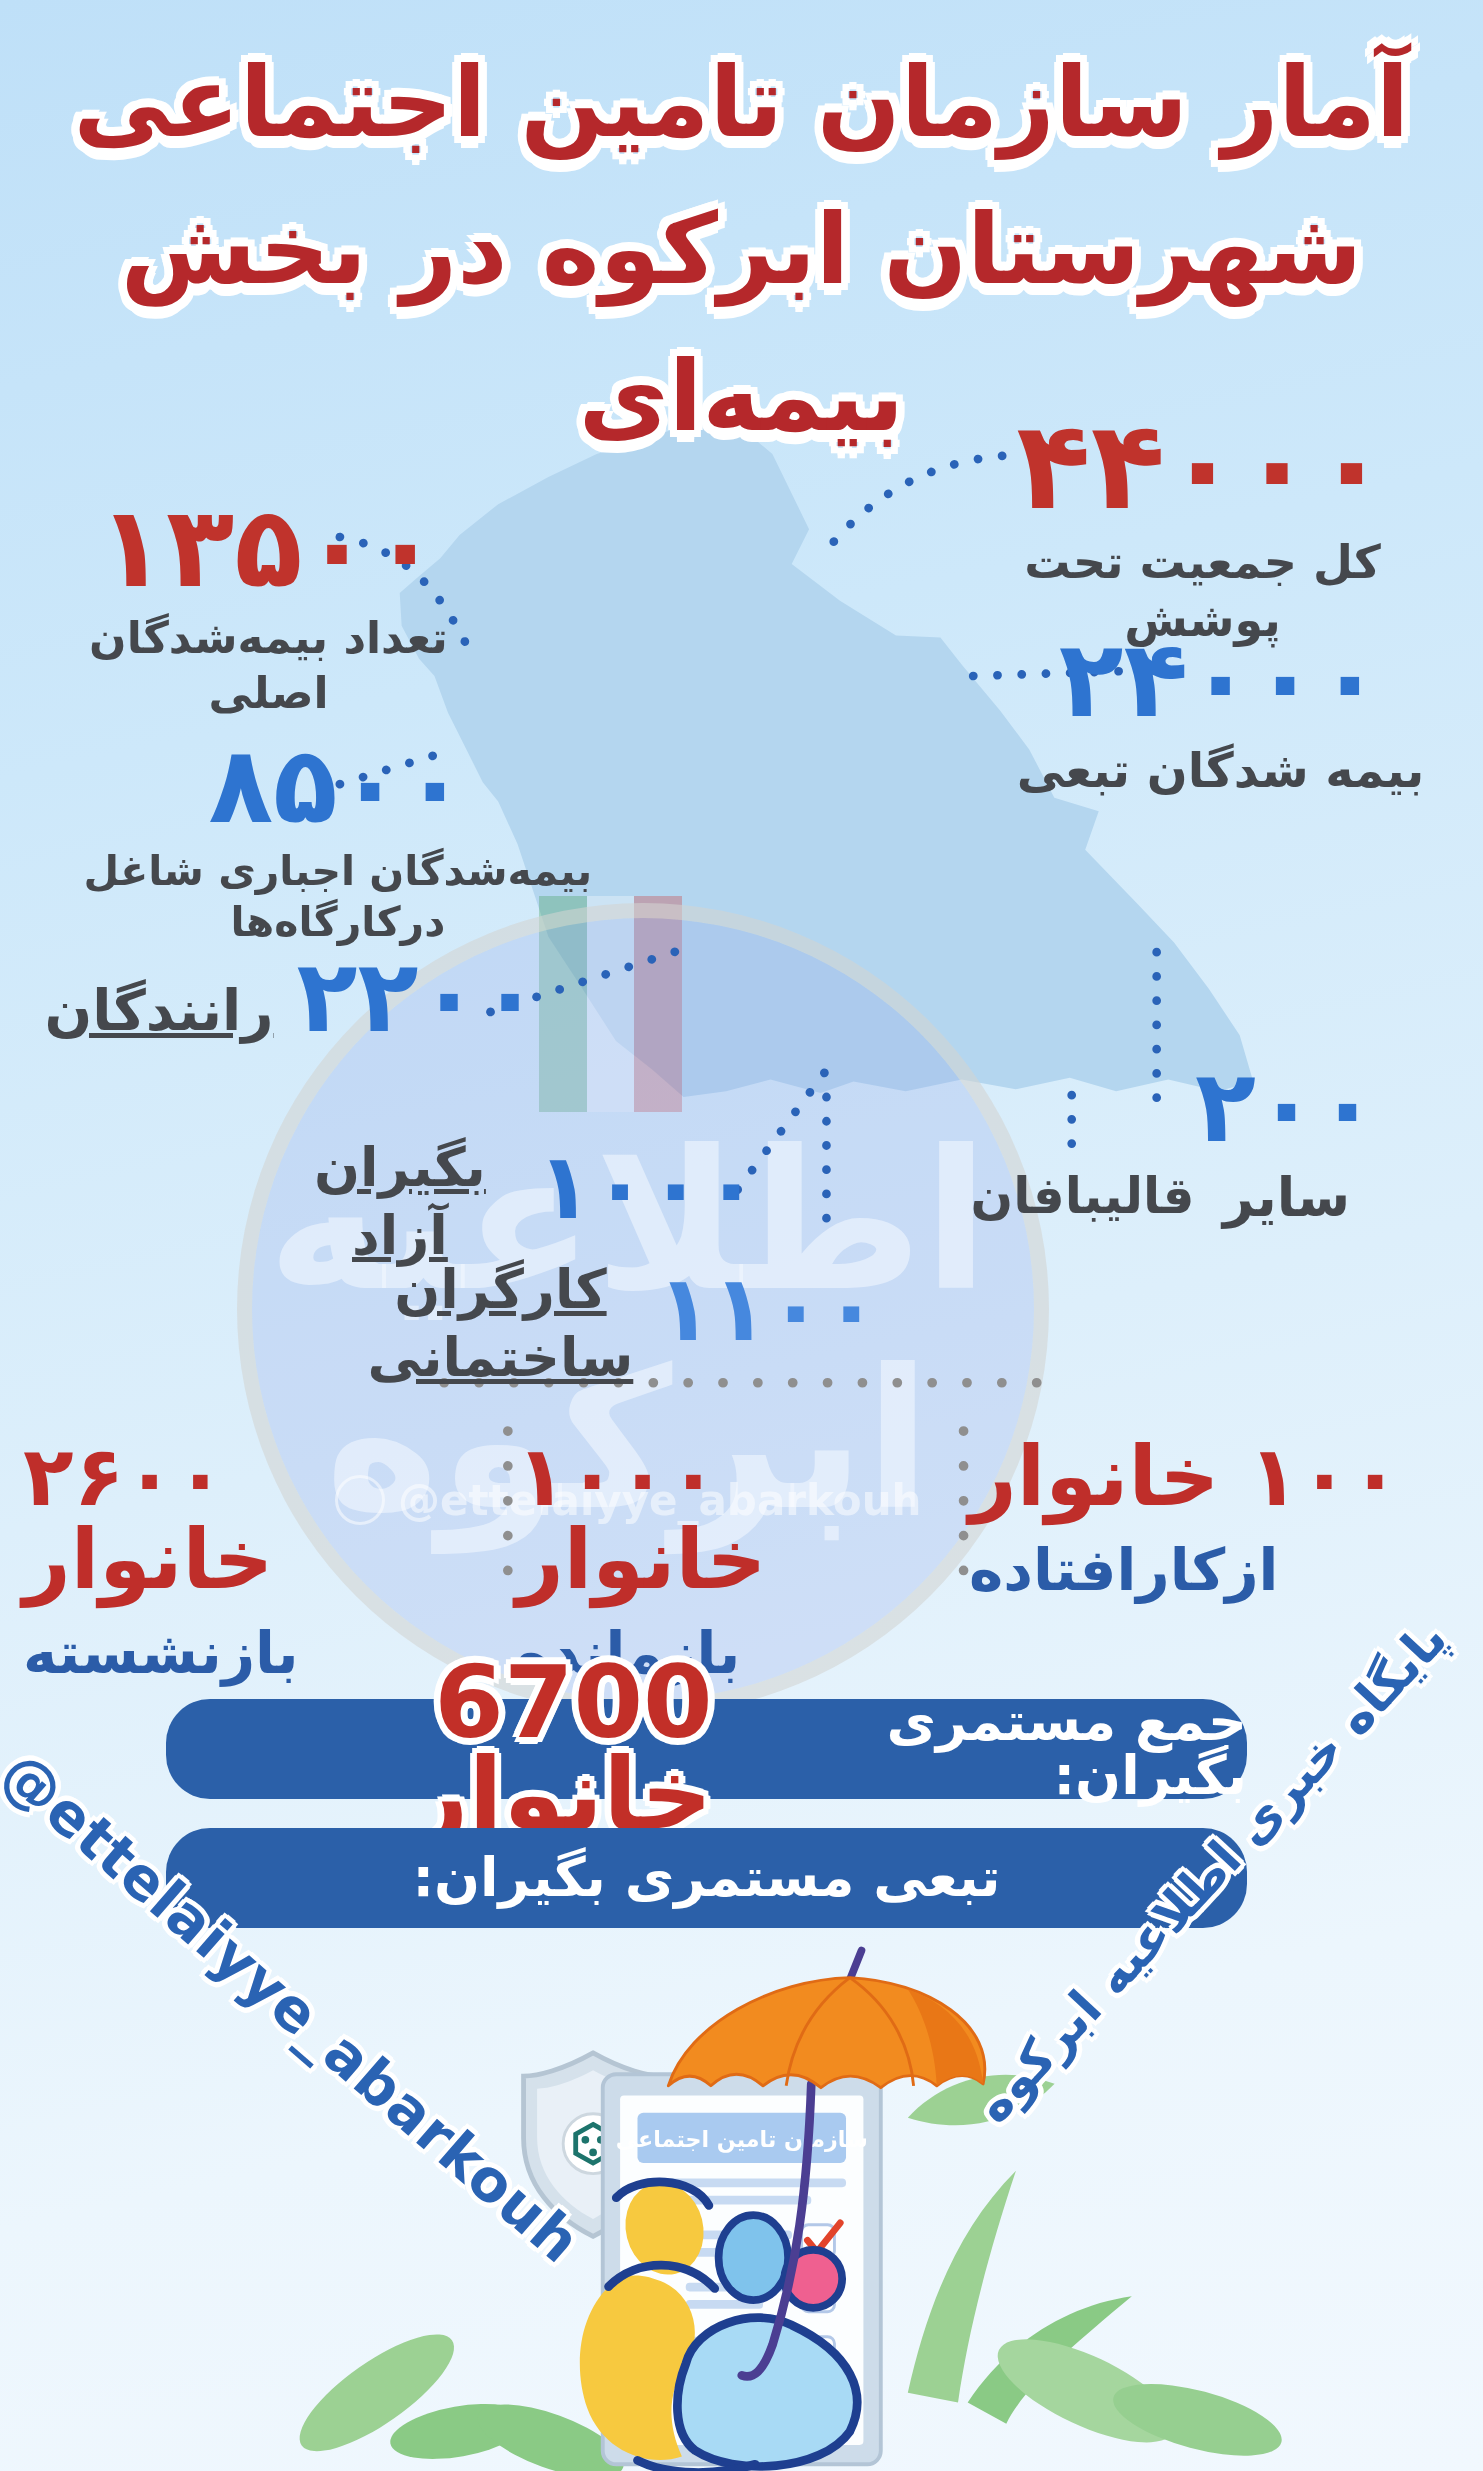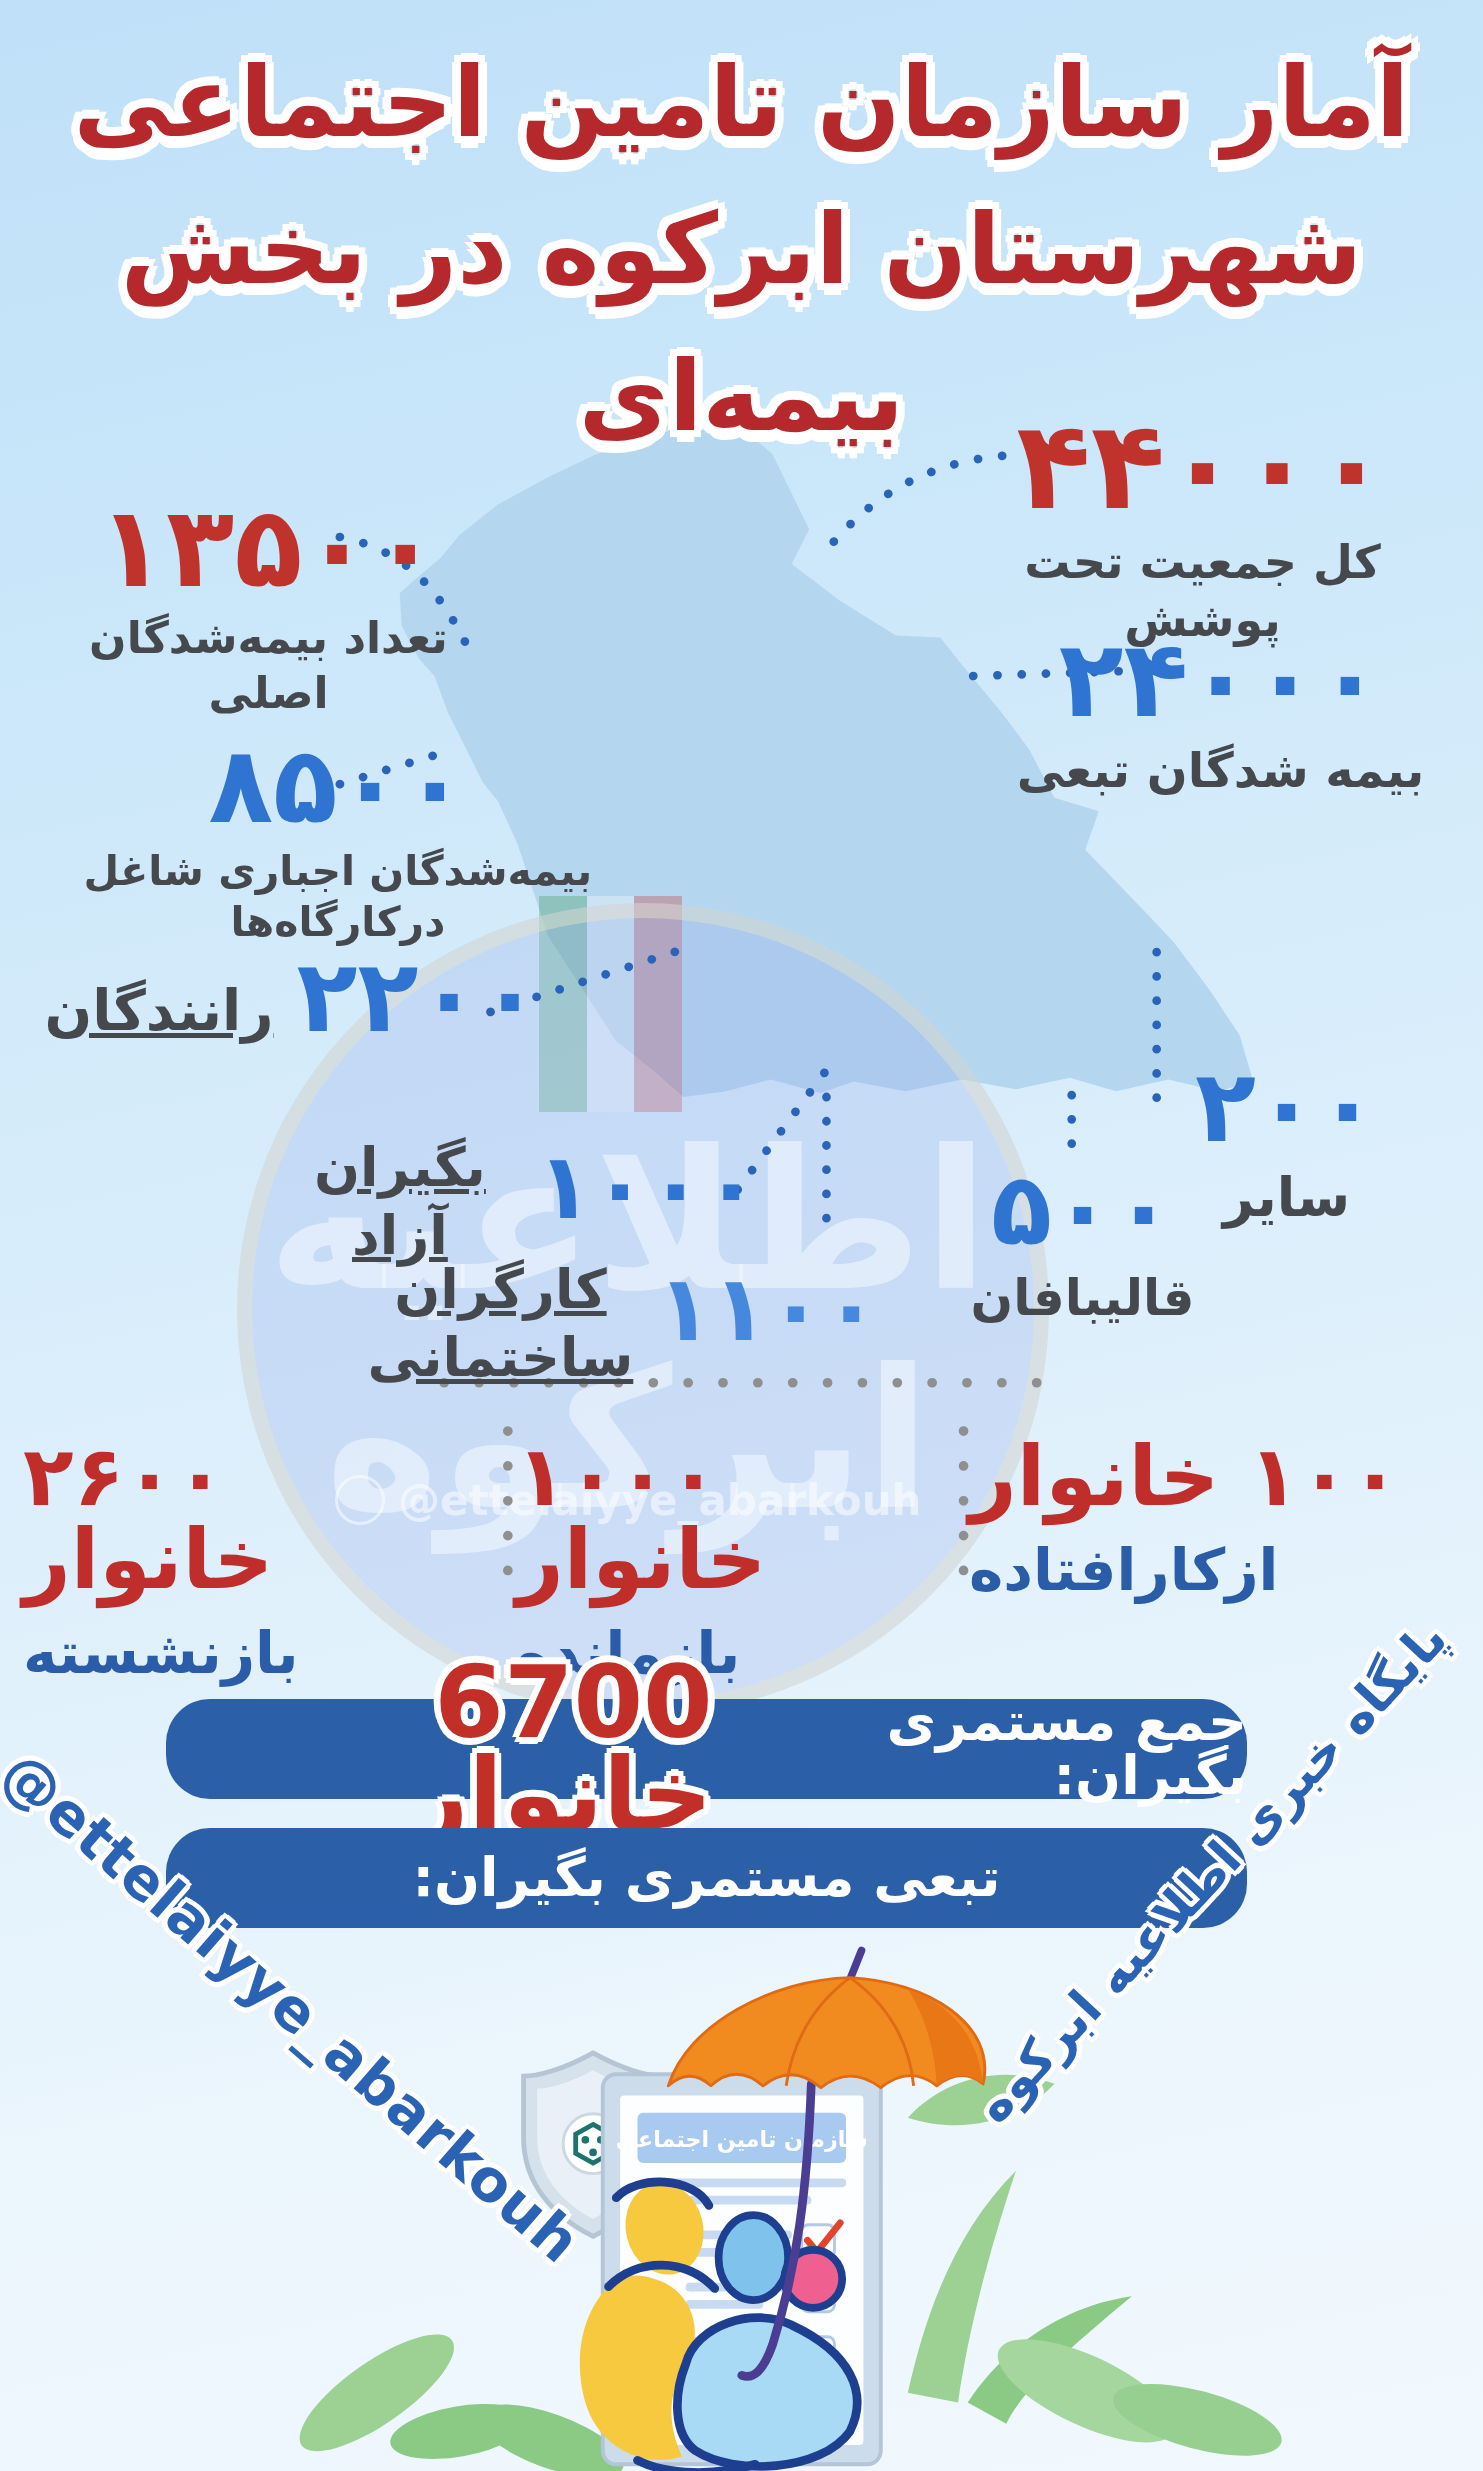--- a/index.html
+++ b/index.html
@@ -126,21 +126,20 @@
     <span class="num num-blue" style="font-size:91px;">۱۰۰۰</span>
     <span class="lab" style="font-size:54px;">بگیران آزاد</span>
   </div>
 
   <div class="stat inline" style="left:367px;top:1228px;width:512px;z-index:4;">
     <span class="num num-blue2" style="font-size:91px;">۱۱۰۰</span>
     <span class="lab" style="font-size:54px;">کارگران ساختمانی</span>
   </div>
 
   <div class="stat" style="left:952px;top:1159px;width:261px;z-index:4;">
-    <span class="num num-blue" style="font-size:100px;">۵۰۰</span>
     <span class="lab" style="font-size:50px;">قالیبافان</span>
   </div>
 
   <div class="stat" style="left:1190px;top:1056px;width:193px;z-index:4;">
     <span class="num num-blue" style="font-size:100px;">۲۰۰</span>
     <span class="lab" style="font-size:54px;">سایر</span>
   </div>
 
   <div class="hh" style="left:23px;top:1435px;width:463px;z-index:4;">
     <div class="num">۲۶۰۰ خانوار</div>

